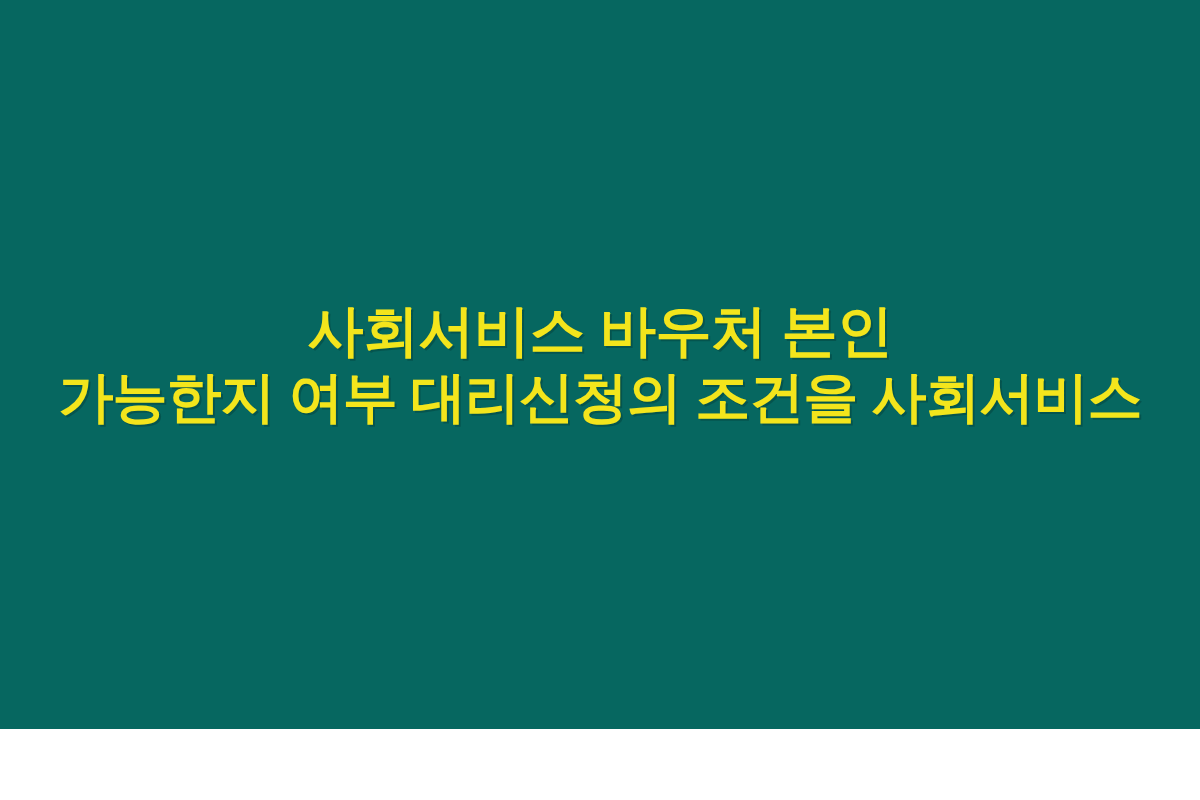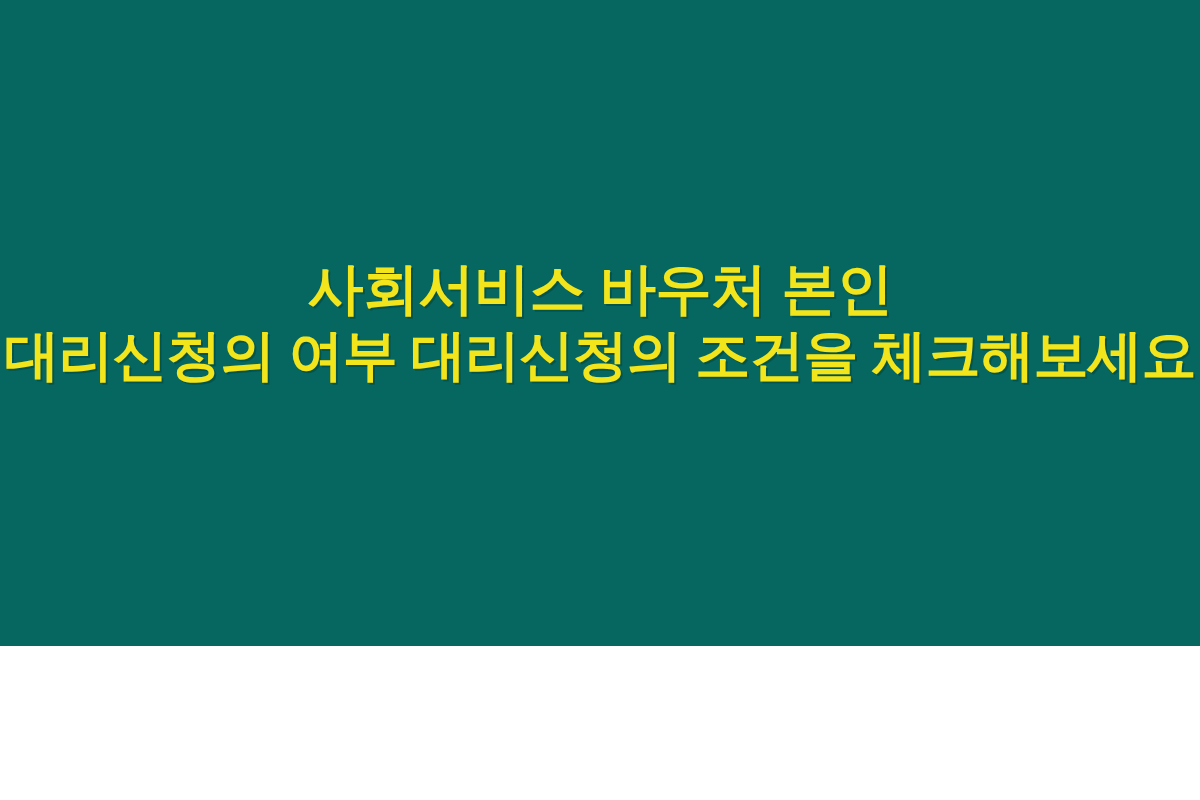--- a/index.html
+++ b/index.html
@@ -11,21 +11,21 @@
   body {
     width: 1200px;
     height: 800px;
     overflow: hidden;
     font-family: "Liberation Sans", "DejaVu Sans", sans-serif;
   }
 
   #banner {
     position: relative;
     width: 1200px;
-    height: 646px;
+    height: 729px;
     box-sizing: border-box;
     display: flex;
     flex-direction: column;
     justify-content: center;
     background: #066760;
   }
 
   #headline-block {
     width: 100%;
     text-align: center;
@@ -55,17 +55,17 @@
 </head>
 <body>
 
 <div id="banner">
 
   <div id="headline-block">
 
     <span class="headline-line line-1">사회서비스 바우처 본인</span>
 
 
-    <span class="headline-line line-3">대리신청의 여부 대리신청의 조건을 체크해보세요</span>
+    <span class="headline-line line-3">가능한지 여부 대리신청의 조건을 사회서비스</span>
 
   </div>
 
 </div>
 
 </body></html>

